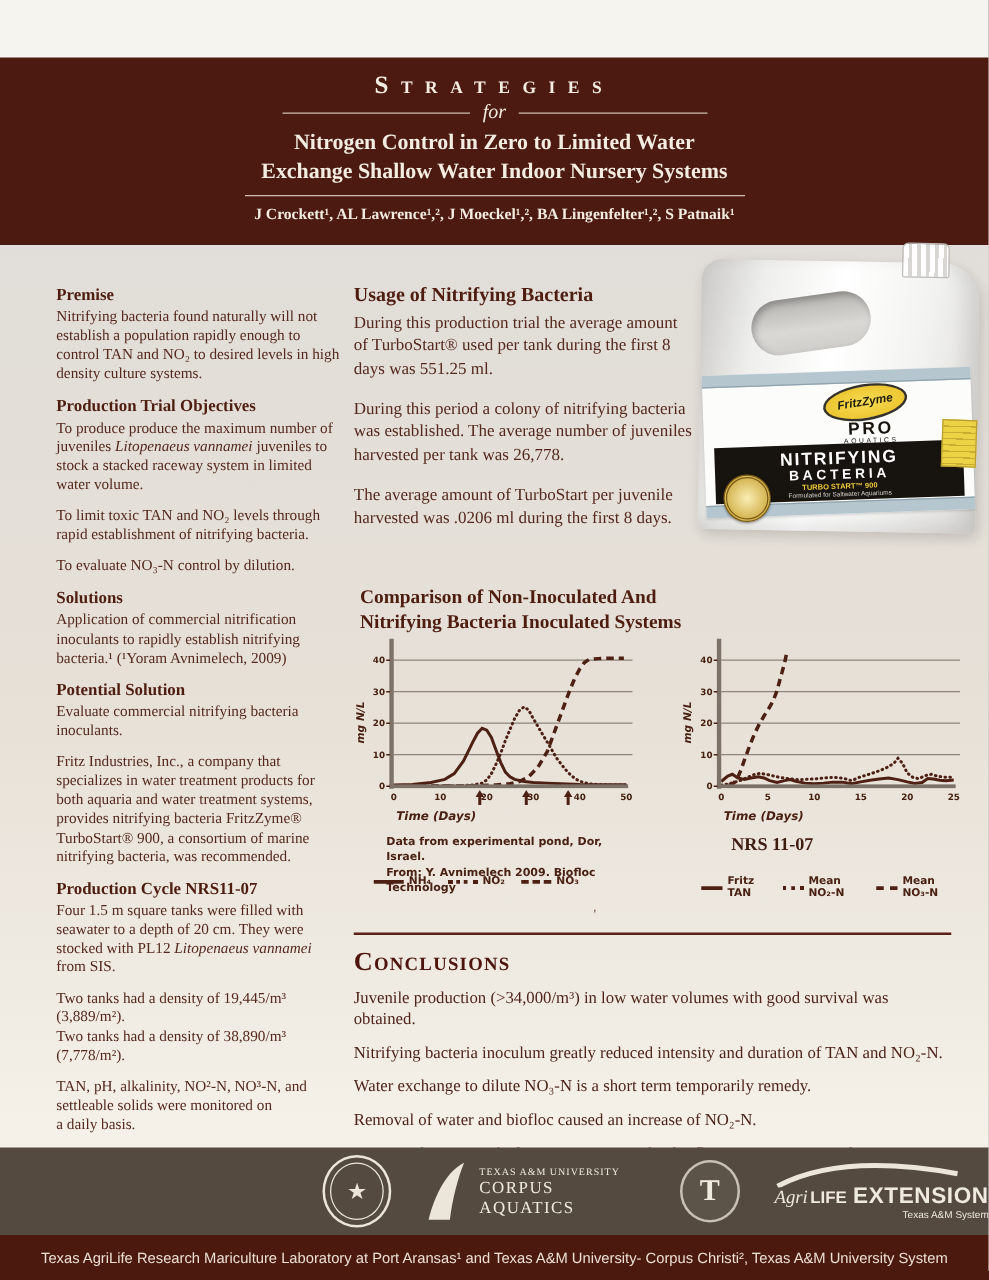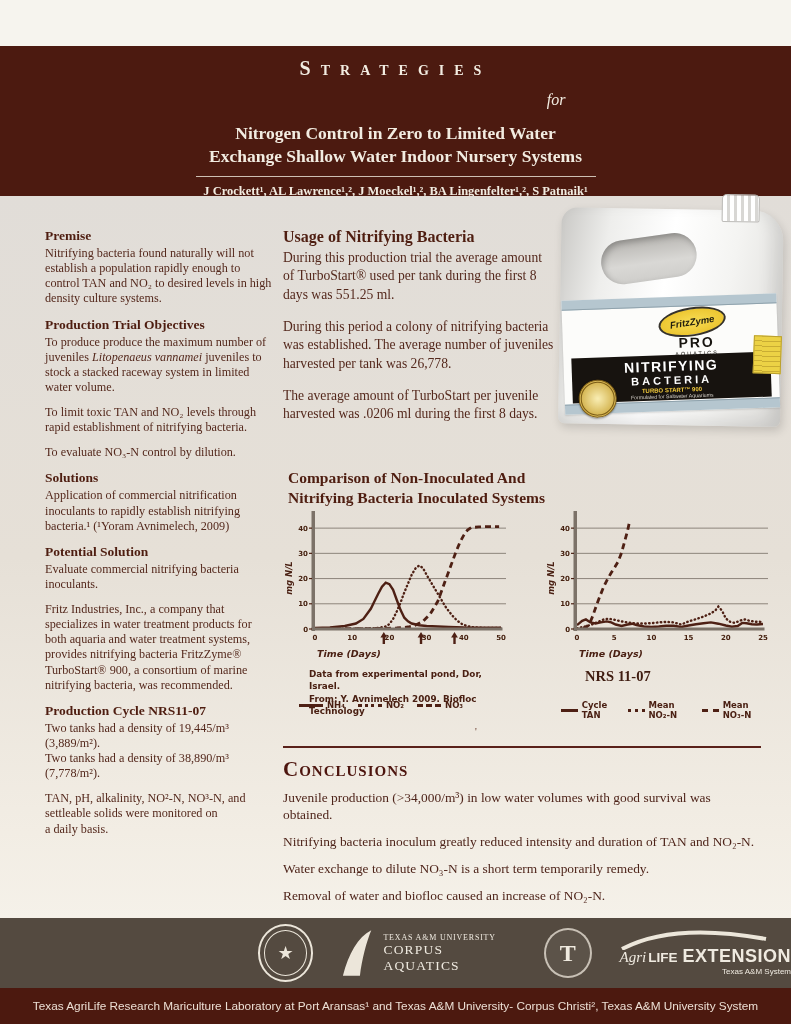--- a/index.html
+++ b/index.html
@@ -1,21 +1,21 @@
 <!DOCTYPE html>
 <html><head>
 <meta charset="utf-8">
 <style>
   html,body{margin:0;padding:0;background:#888;}
   .poster{position:relative;width:791px;height:1024px;background:#f6f4ee;overflow:hidden;
           font-family:"Liberation Serif",serif;color:#54281c;margin:0 auto;}
   
   .header{position:absolute;left:0;top:46px;width:100%;height:150px;background:#4c1a10;color:#f2ece1;text-align:center;}
   .kicker{margin-top:11px;font-size:20px;font-weight:bold;font-variant:small-caps;letter-spacing:10px;}
-  .for-row{display:flex;align-items:flex-end;gap:10px;width:340px;margin:1px auto 0;flex-direction:column;}
+  .for-row{display:flex;align-items:center;gap:10px;width:340px;margin:1px auto 0;}
   .for-row .line{flex:1;height:1px;background:#cdbfb2;}
   .for-word{font-style:italic;font-size:16px;}
   .title{font-size:17.5px;font-weight:bold;line-height:1.3;margin-top:3px;white-space:pre-line;}
   .title-rule{width:400px;height:1px;background:#cdbfb2;margin:8px auto 7px;}
   .authors{font-size:12.5px;font-weight:bold;}
   
   .content-bg{position:absolute;left:0;top:196px;width:100%;height:722px;
       background:linear-gradient(180deg,#e1ddd8 0%,#e6e0d7 50%,#f2ede4 88%,#f5f1e9 100%);}
   
   .col-left{position:absolute;left:45px;top:228px;width:228px;}
@@ -145,20 +145,21 @@
       <h3>Solutions</h3>
       <p class="para"><span>Application of commercial nitrification inoculants to rapidly establish nitrifying bacteria.¹ (¹Yoram Avnimelech, 2009)</span></p>
     </section>
     <section>
       <h3>Potential Solution</h3>
       <p class="para"><span>Evaluate commercial nitrifying bacteria inoculants.</span></p>
       <p class="para"><span>Fritz Industries, Inc., a company that specializes in water treatment products for both aquaria and water treatment systems, provides nitrifying bacteria FritzZyme® TurboStart® 900, a consortium of marine nitrifying bacteria, was recommended.</span></p>
     </section>
     <section>
       <h3>Production Cycle NRS11-07</h3>
+      <p class="para"><span>Four 1.5 m square tanks were filled with seawater to a depth of 20 cm. They were stocked with PL12 </span><span class="it">Litopenaeus vannamei</span><span> from SIS.</span></p>
       <p class="para"><span>Two tanks had a density of 19,445/m³ (3,889/m²).
 Two tanks had a density of 38,890/m³ (7,778/m²).</span></p>
       <p class="para"><span>TAN, pH, alkalinity, NO²-N, NO³-N, and settleable solids were monitored on
 a daily basis.</span></p>
     </section>
   </div>
 
   <div class="col-mid">
     <section>
       <h3>Usage of Nitrifying Bacteria</h3>
@@ -249,21 +250,21 @@
           <text x="94.4" y="133" text-anchor="middle" font-size="7" font-weight="bold" fill="#45200f">10</text>
           <text x="131.6" y="133" text-anchor="middle" font-size="7" font-weight="bold" fill="#45200f">15</text>
           <text x="168.8" y="133" text-anchor="middle" font-size="7" font-weight="bold" fill="#45200f">20</text>
           <text x="206" y="133" text-anchor="middle" font-size="7" font-weight="bold" fill="#45200f">25</text>
         </svg>
       <div class="xlab">Time (Days)</div>
       <div class="nrs">NRS 11-07</div>
       <div class="legend">
         <span class="li">
             <span class="ls solid"></span>
-            <span>Cycle TAN</span>
+            <span>Fritz TAN</span>
           </span>
         <span class="li">
             <span class="ls dotted"></span>
             <span>Mean NO₂-N</span>
           </span>
         <span class="li">
             <span class="ls dashed"></span>
             <span>Mean NO₃-N</span>
           </span>
       </div>

